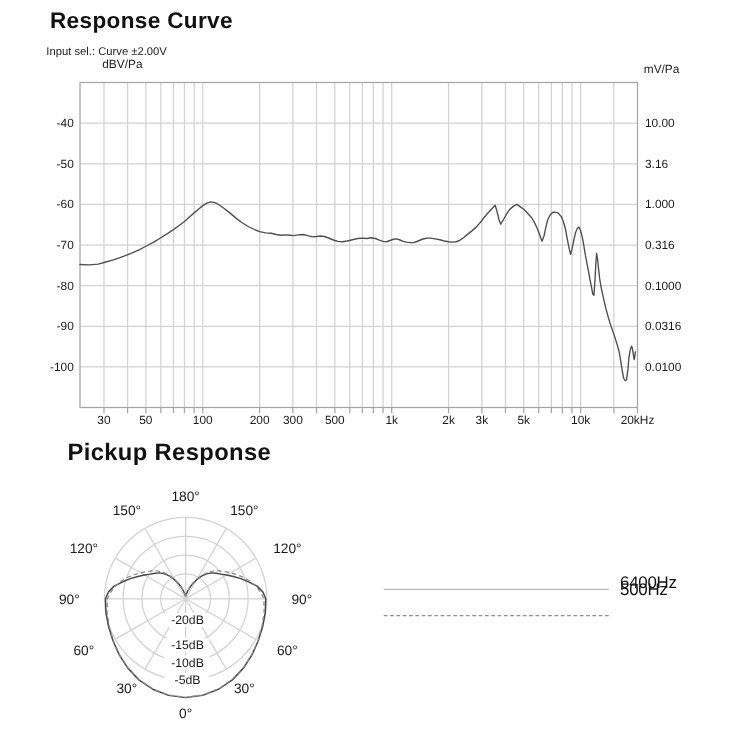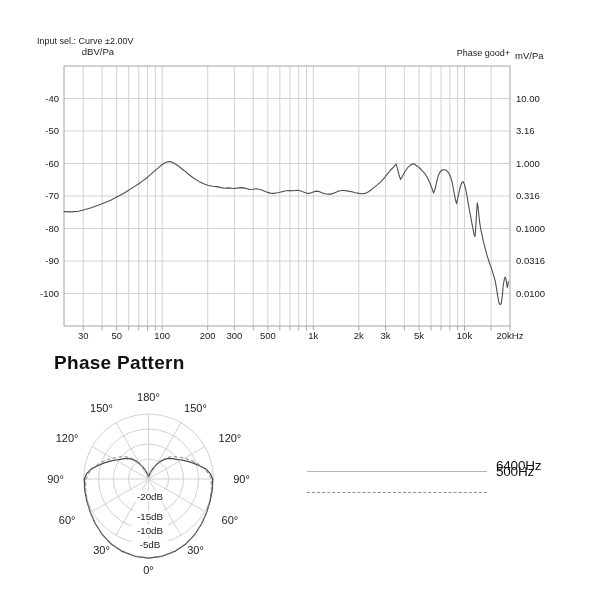--- a/index.html
+++ b/index.html
@@ -13,22 +13,22 @@
   .right{text-align:right;}
   .legend-label{font-size:13.5px;color:#111;letter-spacing:-.2px;}
   .legend-line{width:180px;height:0;}
   svg{display:block;}
 </style>
 </head>
 <body>
 
 <div id="screen">
 
+  <div class="abs h1" style="left:40px;top:6px;">Response  Curve</div>
   <div class="abs sub" style="left:37px;top:36px;">Input sel.: Curve ±2.00V</div>
-  <div class="abs sub right" style="left:0;top:48px;width:510px;">Phase good+</div>
 
   <div class="abs unit right" style="left:28px;top:46px;width:38px;margin-left:48px;">dBV/Pa</div>
   <div class="abs unit" style="left:515px;top:50px;">mV/Pa</div>
 
   <svg id="response-svg" class="abs" style="left:0;top:50px;" width="600" height="300" viewBox="0 0 600 300">
       <line x1="83.1764297947683" y1="16" x2="83.1764297947683" y2="276" stroke="#d2d2d2" stroke-width="1"></line>
       <line x1="83.1764297947683" y1="276" x2="83.1764297947683" y2="280.5" stroke="#a5a5a5" stroke-width="1"></line>
       <line x1="102.06046696030828" y1="16" x2="102.06046696030828" y2="276" stroke="#d2d2d2" stroke-width="1"></line>
       <line x1="102.06046696030828" y1="276" x2="102.06046696030828" y2="280.5" stroke="#a5a5a5" stroke-width="1"></line>
       <line x1="116.70806415103831" y1="16" x2="116.70806415103831" y2="276" stroke="#d2d2d2" stroke-width="1"></line>
@@ -112,21 +112,21 @@
       <text x="267.8544393920814" y="289" text-anchor="middle" font-size="9.5" fill="#1a1a1a" font-family="&quot;Liberation Sans&quot;,sans-serif">500</text>
       <text x="313.35403207551917" y="289" text-anchor="middle" font-size="9.5" fill="#1a1a1a" font-family="&quot;Liberation Sans&quot;,sans-serif">1k</text>
       <text x="358.85362475895687" y="289" text-anchor="middle" font-size="9.5" fill="#1a1a1a" font-family="&quot;Liberation Sans&quot;,sans-serif">2k</text>
       <text x="385.4691802768546" y="289" text-anchor="middle" font-size="9.5" fill="#1a1a1a" font-family="&quot;Liberation Sans&quot;,sans-serif">3k</text>
       <text x="419.0008146331246" y="289" text-anchor="middle" font-size="9.5" fill="#1a1a1a" font-family="&quot;Liberation Sans&quot;,sans-serif">5k</text>
       <text x="464.5004073165623" y="289" text-anchor="middle" font-size="9.5" fill="#1a1a1a" font-family="&quot;Liberation Sans&quot;,sans-serif">10k</text>
       <text x="510" y="289" text-anchor="middle" font-size="9.5" fill="#1a1a1a" font-family="&quot;Liberation Sans&quot;,sans-serif">20kHz</text>
       <path d="M64.0 161.6 L71.2 161.9 L78.6 161.3 L83.2 160.0 L91.4 157.7 L98.7 155.1 L105.3 152.5 L111.2 149.9 L116.7 147.0 L123.0 143.7 L128.7 140.2 L133.9 136.9 L138.8 133.7 L143.3 130.4 L147.6 127.2 L151.5 123.6 L155.3 120.3 L158.8 117.4 L162.2 114.5 L165.4 112.5 L168.5 111.5 L171.4 111.9 L174.2 113.2 L179.4 116.8 L184.3 120.7 L188.8 124.5 L193.1 127.8 L198.9 131.4 L204.3 134.0 L207.7 135.3 L212.5 136.3 L216.9 136.6 L221.0 137.6 L224.9 138.2 L228.6 137.9 L232.1 138.2 L234.3 138.5 L238.6 137.9 L242.5 137.6 L246.3 138.5 L249.8 139.5 L253.2 139.2 L256.4 138.8 L259.5 139.2 L262.4 140.2 L265.2 141.4 L267.9 142.4 L270.4 143.1 L274.1 143.4 L277.6 142.8 L282.0 141.8 L286.1 140.8 L289.9 140.5 L293.6 140.8 L297.0 140.2 L300.3 140.8 L303.5 142.1 L306.4 143.1 L309.3 143.4 L312.0 142.4 L314.7 141.4 L317.2 141.1 L319.6 141.8 L322.5 143.1 L325.3 143.7 L328.0 144.1 L330.6 144.1 L333.1 143.4 L335.4 142.4 L337.7 141.4 L340.0 140.8 L342.1 140.5 L344.2 140.5 L348.2 141.1 L351.9 141.8 L355.5 142.8 L358.9 143.4 L362.1 143.7 L365.1 143.4 L368.0 142.1 L370.8 140.2 L373.5 137.9 L377.3 134.9 L380.9 131.7 L384.4 127.8 L387.6 123.6 L390.7 120.0 L393.7 116.8 L396.1 114.2 L397.4 118.4 L399.2 125.8 L400.6 129.4 L402.7 125.8 L405.2 121.3 L407.6 117.7 L410.6 115.1 L413.5 113.5 L416.3 115.5 L419.0 117.4 L421.6 120.0 L425.3 124.2 L427.6 128.1 L429.9 133.0 L432.1 138.8 L433.6 143.1 L435.2 138.8 L436.7 131.7 L438.2 125.8 L440.1 122.0 L442.0 120.0 L443.8 119.7 L446.5 120.3 L449.0 123.3 L450.7 127.2 L452.3 133.0 L453.8 141.1 L455.4 149.3 L456.5 153.5 L457.6 149.3 L459.0 142.4 L460.4 136.3 L461.8 132.7 L463.2 131.7 L464.5 134.6 L465.8 139.5 L467.1 146.7 L468.3 154.1 L469.6 160.9 L470.8 167.1 L471.9 173.3 L473.1 179.2 L474.2 185.3 L475.1 186.3 L475.9 175.3 L476.7 160.6 L477.3 152.8 L478.1 157.4 L478.9 165.5 L479.7 172.7 L480.7 178.8 L481.7 183.7 L483.2 190.5 L484.7 196.7 L486.6 203.8 L488.4 209.7 L490.2 214.9 L492.0 220.1 L493.7 225.6 L495.4 231.8 L496.6 238.9 L497.8 246.8 L498.9 252.6 L500.1 254.6 L501.2 253.9 L502.4 245.1 L503.1 236.3 L504.2 229.8 L505.2 226.9 L505.9 228.6 L506.6 233.1 L507.3 237.7 L507.8 235.4 L508.3 231.5 " fill="none" stroke="#4f4f4f" stroke-width="1.1" stroke-linejoin="round" stroke-linecap="round"></path>
     </svg>
 
-  <div class="abs h2" style="left:54px;top:352px;">Phase Pattern</div>
+  <div class="abs h2" style="left:54px;top:352px;">Pickup Response</div>
 
   <svg id="polar-svg" class="abs" style="left:0;top:380px;" width="600" height="220" viewBox="0 0 600 220">
       <line x1="148.5" y1="99" x2="148.5" y2="164" stroke="#d2d2d2" stroke-width="1"></line>
       <line x1="148.5" y1="99" x2="181" y2="155.29165124598853" stroke="#d2d2d2" stroke-width="1"></line>
       <line x1="148.5" y1="99" x2="204.7916512459885" y2="131.5" stroke="#d2d2d2" stroke-width="1"></line>
       <line x1="148.5" y1="99" x2="213.5" y2="99" stroke="#d2d2d2" stroke-width="1"></line>
       <line x1="148.5" y1="99" x2="204.79165124598853" y2="66.50000000000001" stroke="#d2d2d2" stroke-width="1"></line>
       <line x1="148.5" y1="99" x2="181" y2="42.70834875401148" stroke="#d2d2d2" stroke-width="1"></line>
       <line x1="148.5" y1="99" x2="148.5" y2="34" stroke="#d2d2d2" stroke-width="1"></line>
       <line x1="148.5" y1="99" x2="116" y2="42.70834875401149" stroke="#d2d2d2" stroke-width="1"></line>

